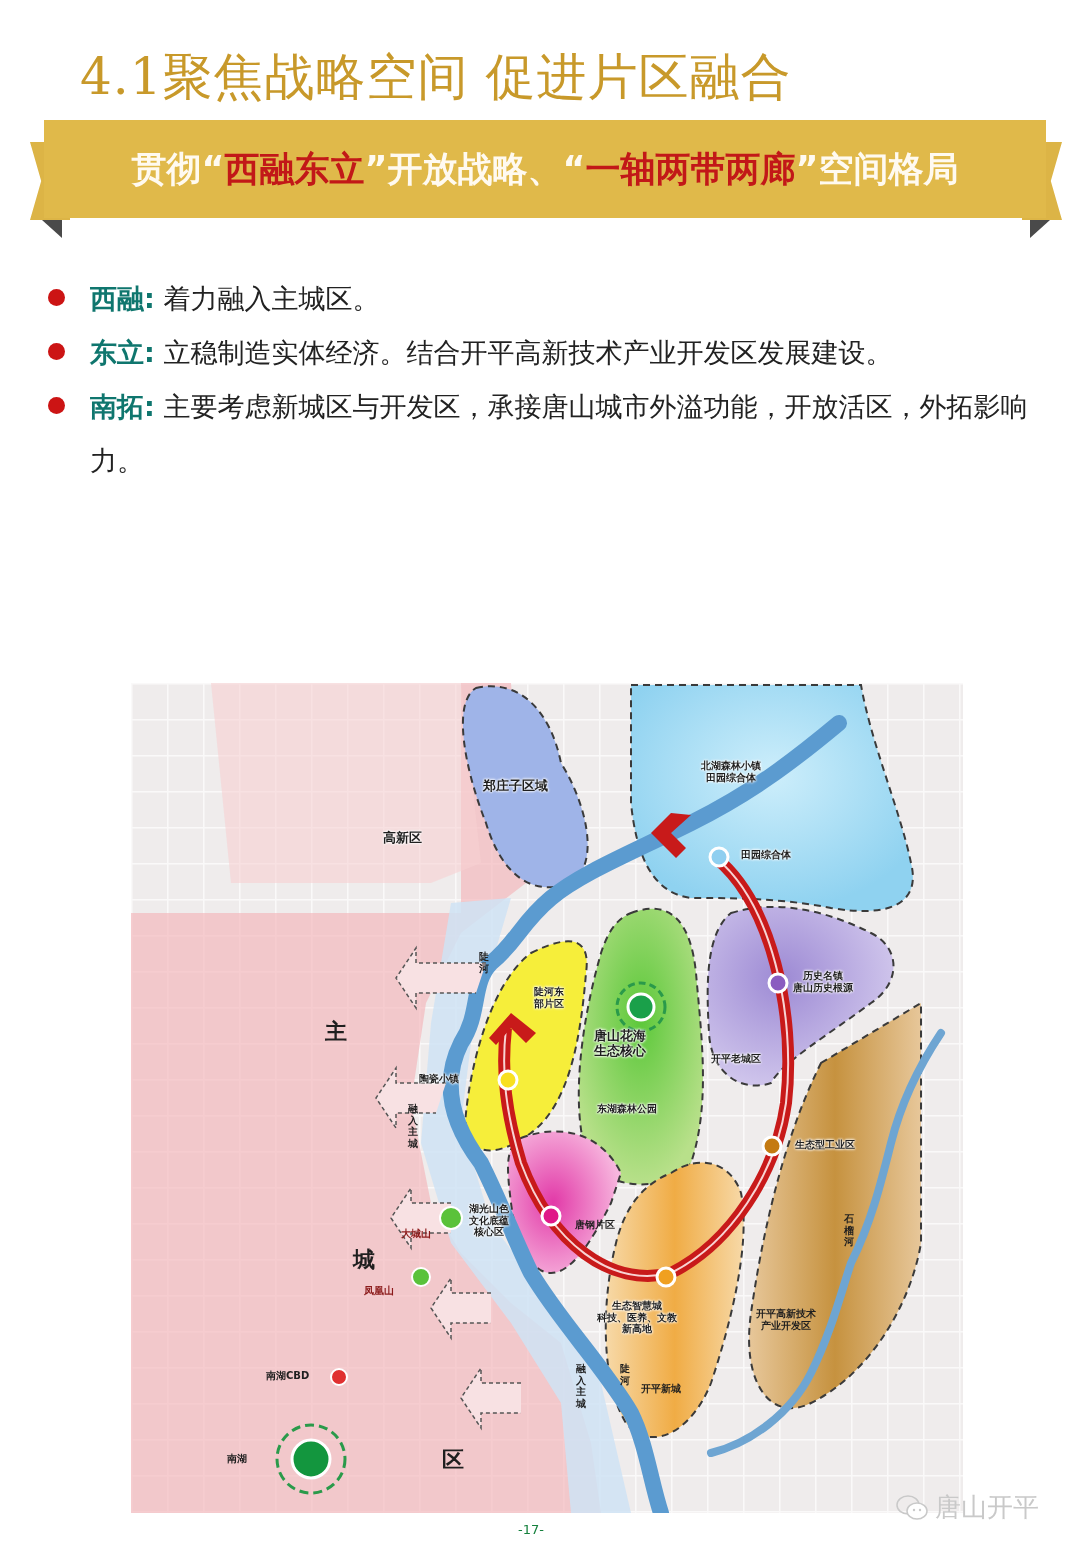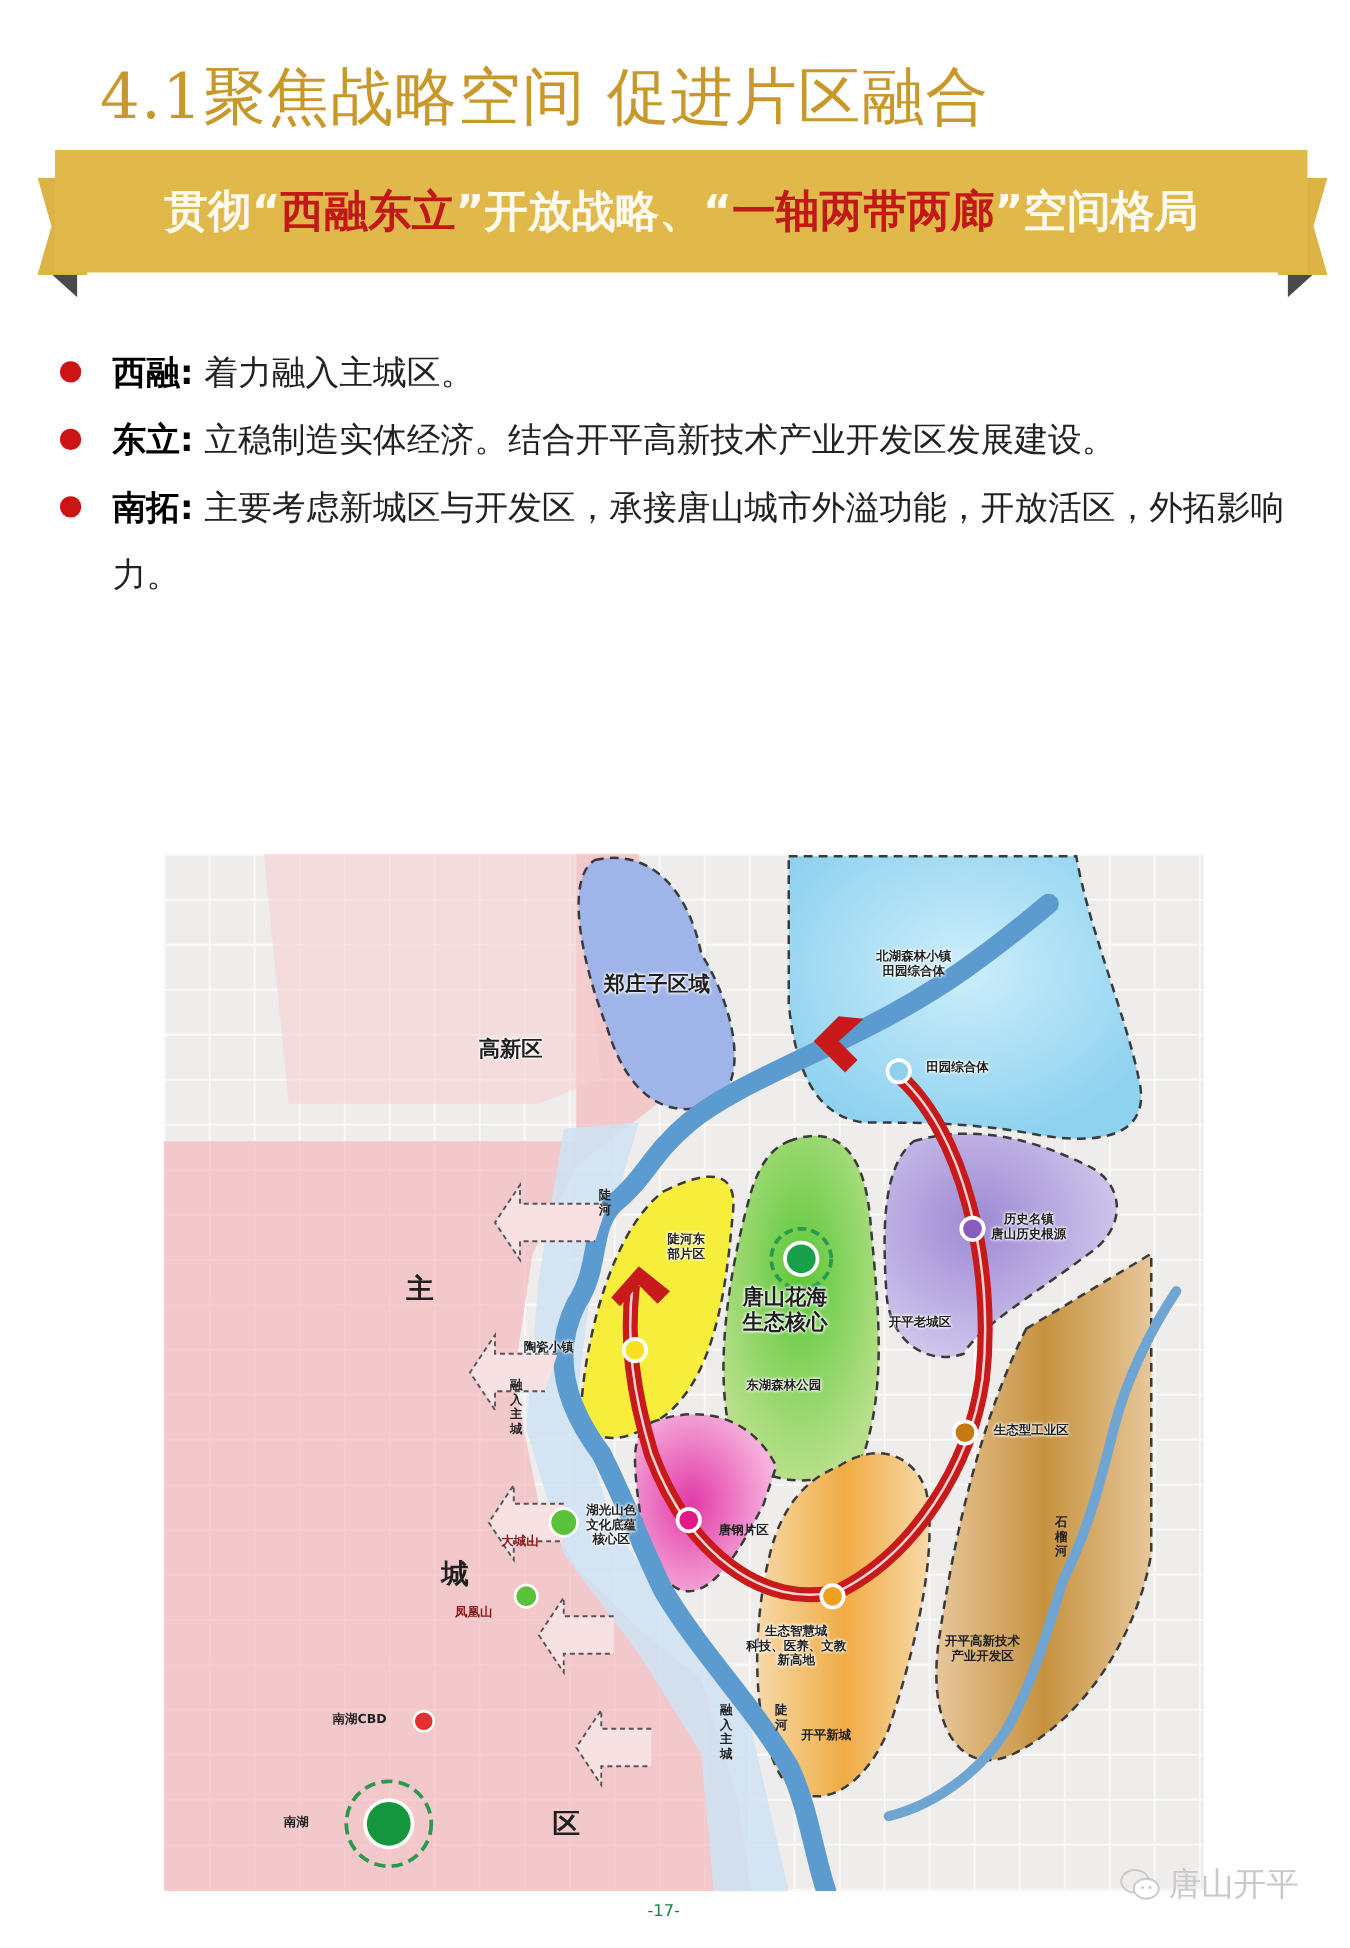--- a/index.html
+++ b/index.html
@@ -16,26 +16,26 @@
             clip-path:polygon(0 0,100% 0,100% 100%); }
   .fold-r { position:absolute; right:12px; top:100px; width:20px; height:18px; background:#4a4a4a;
             clip-path:polygon(0 0,100% 0,0 100%); }
   .ribbon-main { position:absolute; left:14px; top:0; width:1002px; height:98px; background:#e0b94a;
                  display:flex; align-items:center; justify-content:center; }
   .ribbon-text { font-size:35px; font-weight:bold; color:#fffaf0; white-space:nowrap; }
   .ribbon-text .hl { color:#c21818; }
   .bullets { position:absolute; left:44px; top:272px; width:1000px; }
   .bullet { position:relative; padding-left:46px; font-size:27px; line-height:54px; color:#222; }
   .bullet .dot { position:absolute; left:4px; top:17px; width:17px; height:17px; border-radius:50%; background:#cc1414; }
-  .bullet .key { color:#000000; font-weight:bold; }
+  .bullet .key { color:#0f766e; font-weight:bold; }
   .map { position:absolute; left:131px; top:683px; width:832px; height:830px; overflow:hidden; background:#f2f1f0; }
   .map svg { position:absolute; left:0; top:0; }
   .lbl { position:absolute; font-weight:bold; color:#1f1f1f; white-space:nowrap; text-align:center; line-height:1.15; }
   .lbl.s { font-size:10px; }
-  .lbl.m { font-size:17px; }
+  .lbl.m { font-size:13px; }
   .lbl.l { font-size:22px; }
   .lbl.red { color:#8b1a1a; }
   .lbl.halo { text-shadow:0 0 3px #fff,0 0 3px #fff,0 0 2px #fff; }
   .page-num { position:absolute; left:518px; top:1522px; font-size:13px; color:#15803d; }
   .watermark { position:absolute; left:895px; top:1490px; font-size:26px; color:#c9c9c9; display:flex; align-items:center; gap:6px; }
 </style>
 </head>
 <body>
 
 <div class="title">4.1聚焦战略空间 促进片区融合</div>

